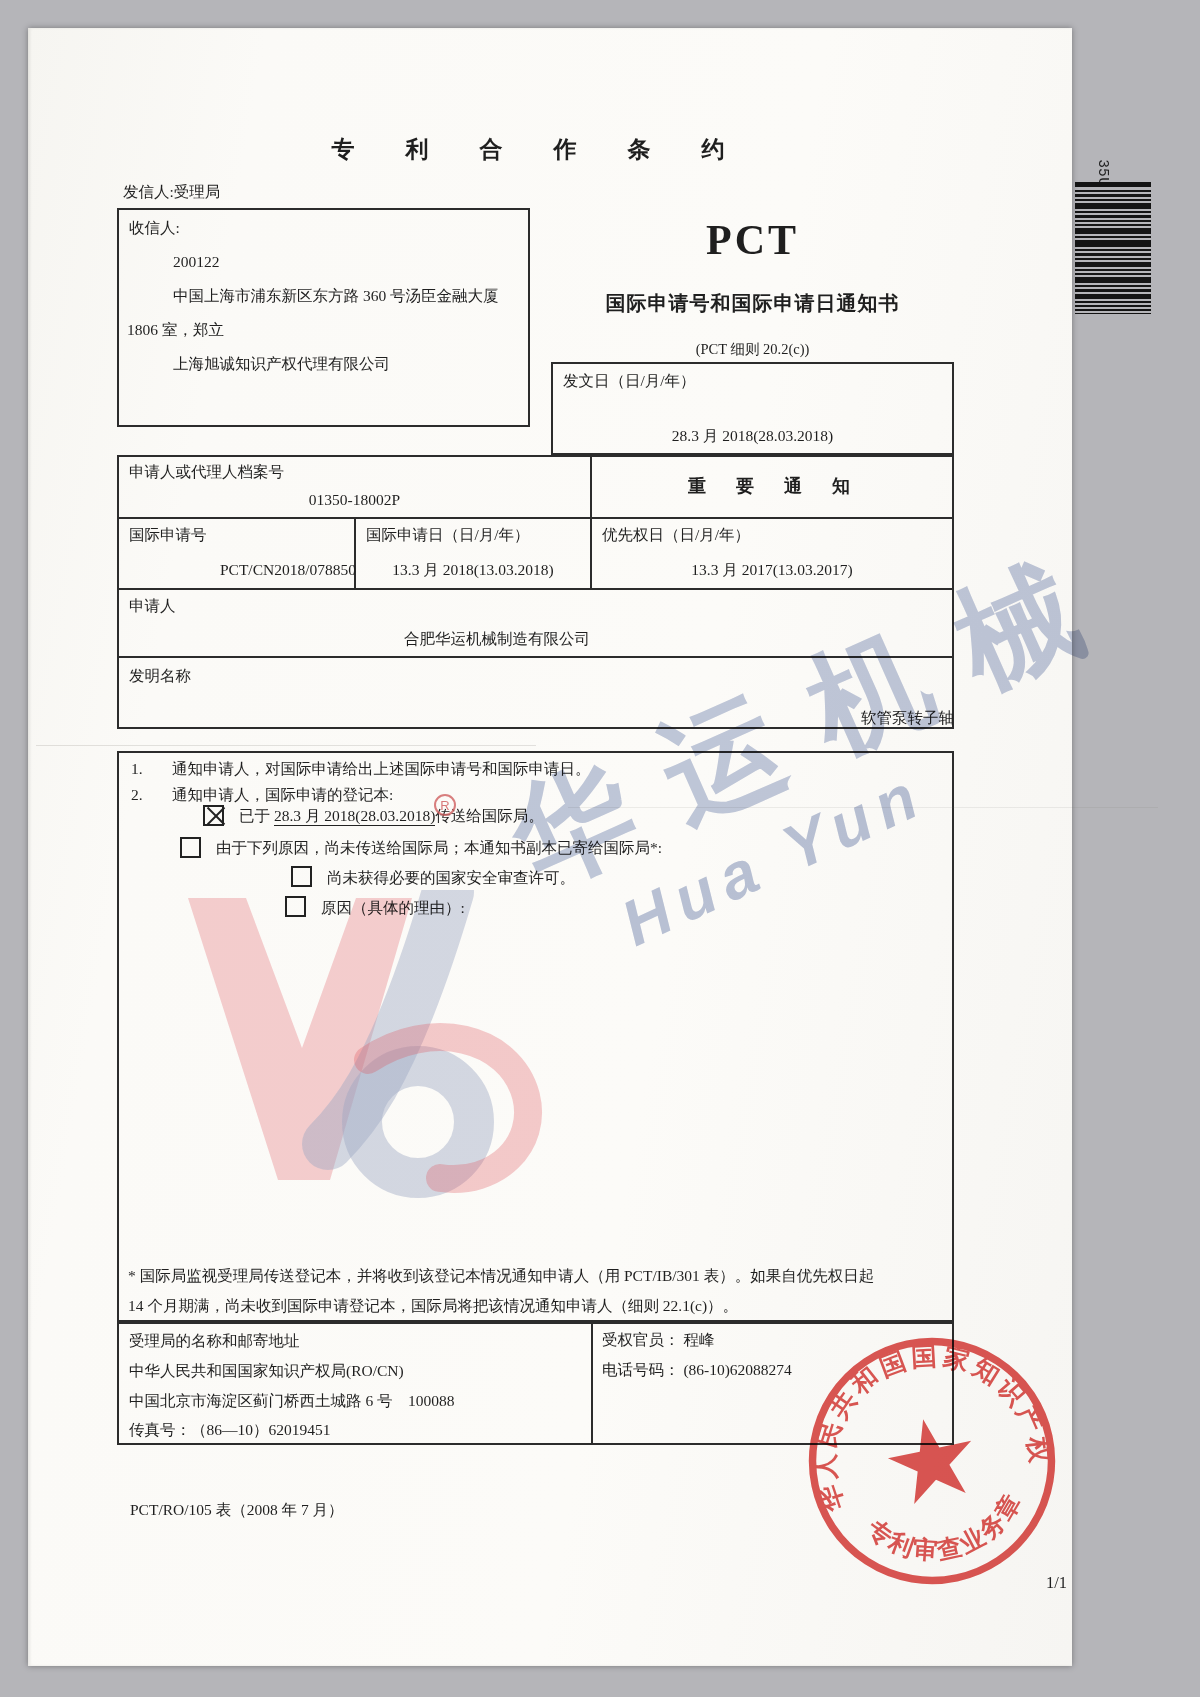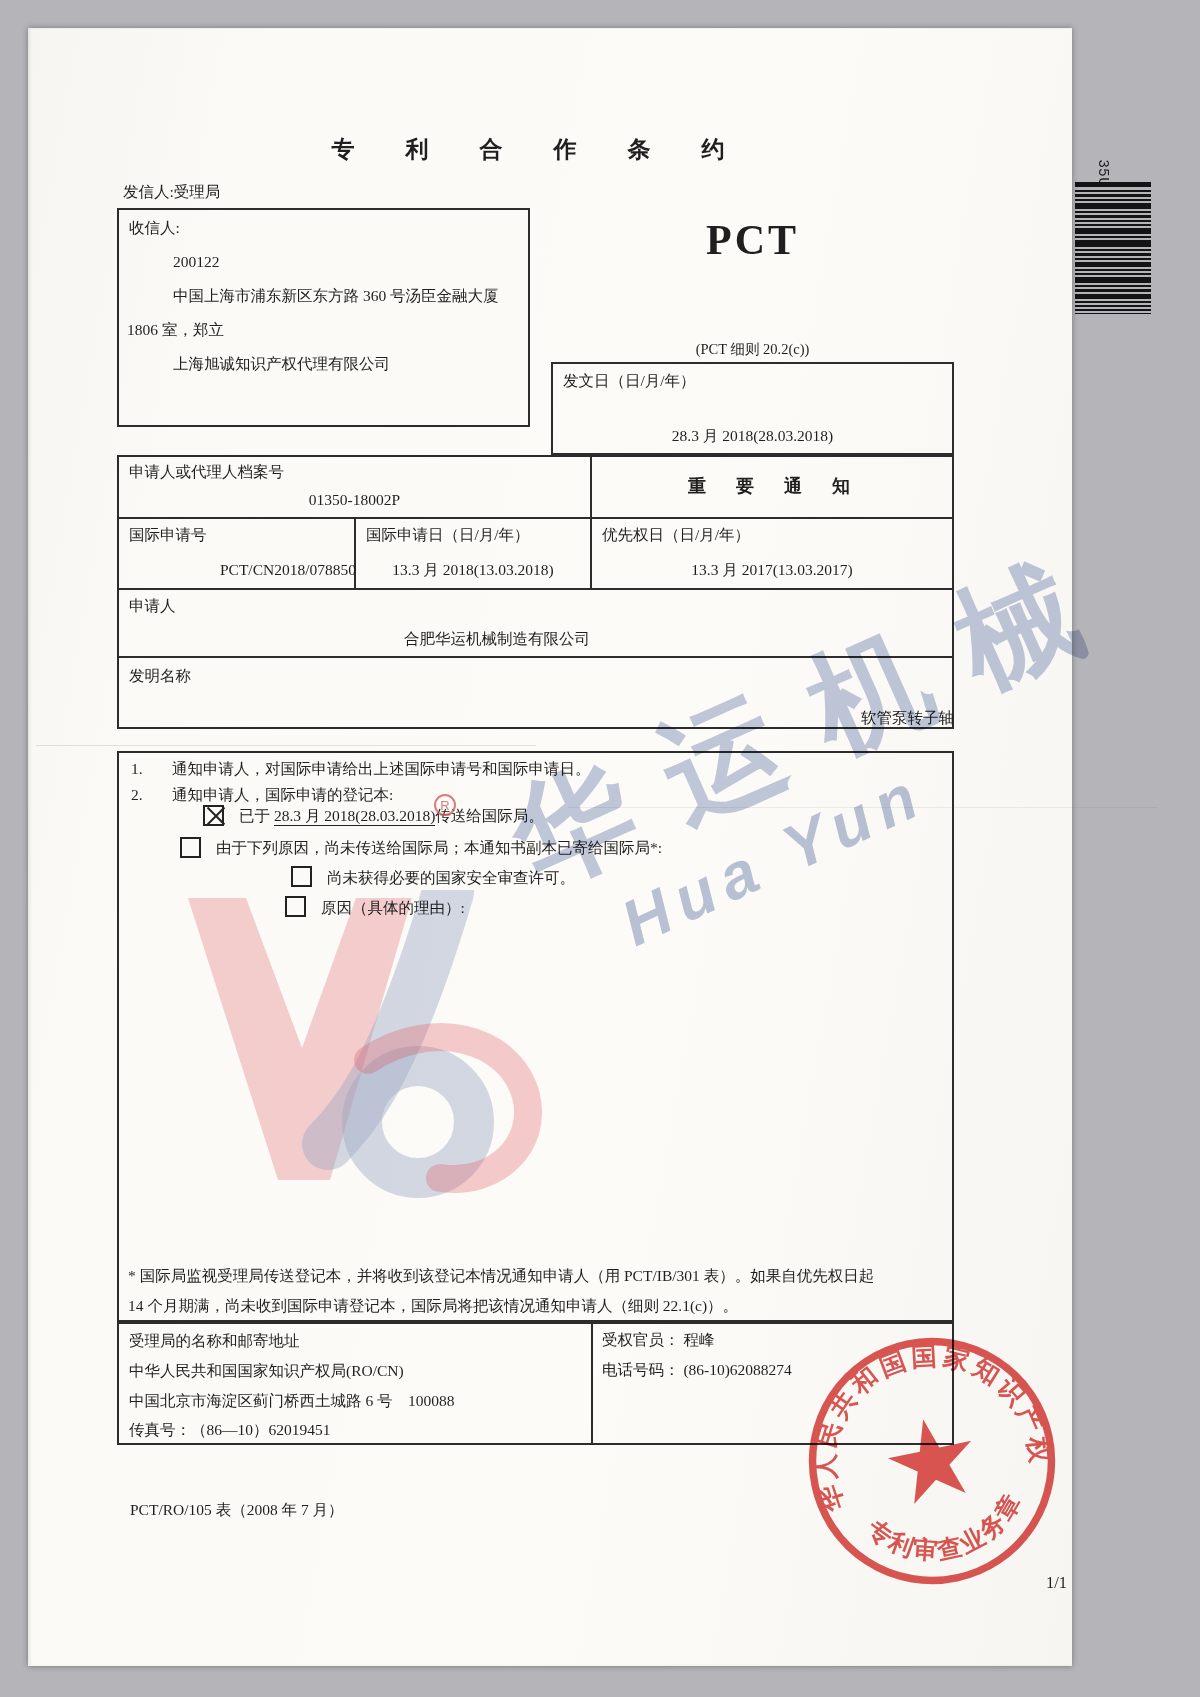--- a/index.html
+++ b/index.html
@@ -48,20 +48,21 @@
     <div class="abs txt" style="left:95px;top:154px;">发信人:受理局</div>
 
     <div class="box" style="left:89px;top:180px;width:413px;height:219px;"></div>
     <div class="abs txt" style="left:101px;top:190px;">收信人:</div>
     <div class="abs txt" style="left:145px;top:224px;">200122</div>
     <div class="abs txt" style="left:145px;top:258px;">中国上海市浦东新区东方路 360 号汤臣金融大厦</div>
     <div class="abs txt" style="left:99px;top:292px;">1806 室，郑立</div>
     <div class="abs txt" style="left:145px;top:326px;">上海旭诚知识产权代理有限公司</div>
 
     <div class="abs bold" style="left:523px;top:188px;width:403px;text-align:center;font-size:42px;letter-spacing:3px;">PCT</div>
+    <div class="abs bold" style="left:523px;top:262px;width:403px;text-align:center;font-size:20px;letter-spacing:1px;">国际申请号和国际申请日通知书</div>
     <div class="abs" style="left:523px;top:312px;width:403px;text-align:center;font-size:14.5px;">(PCT 细则 20.2(c))</div>
 
     <div class="box" style="left:523px;top:334px;width:403px;height:93px;"></div>
     <div class="abs txt" style="left:535px;top:343px;">发文日（日/月/年）</div>
     <div class="abs txt" style="left:523px;top:398px;width:403px;text-align:center;">28.3 月 2018(28.03.2018)</div>
 
     <div class="box" style="left:89px;top:427px;width:475px;height:64px;"></div>
     <div class="box" style="left:562px;top:427px;width:364px;height:64px;"></div>
     <div class="abs txt" style="left:101px;top:434px;">申请人或代理人档案号</div>
     <div class="abs txt" style="left:89px;top:462px;width:475px;text-align:center;">01350-18002P</div>

